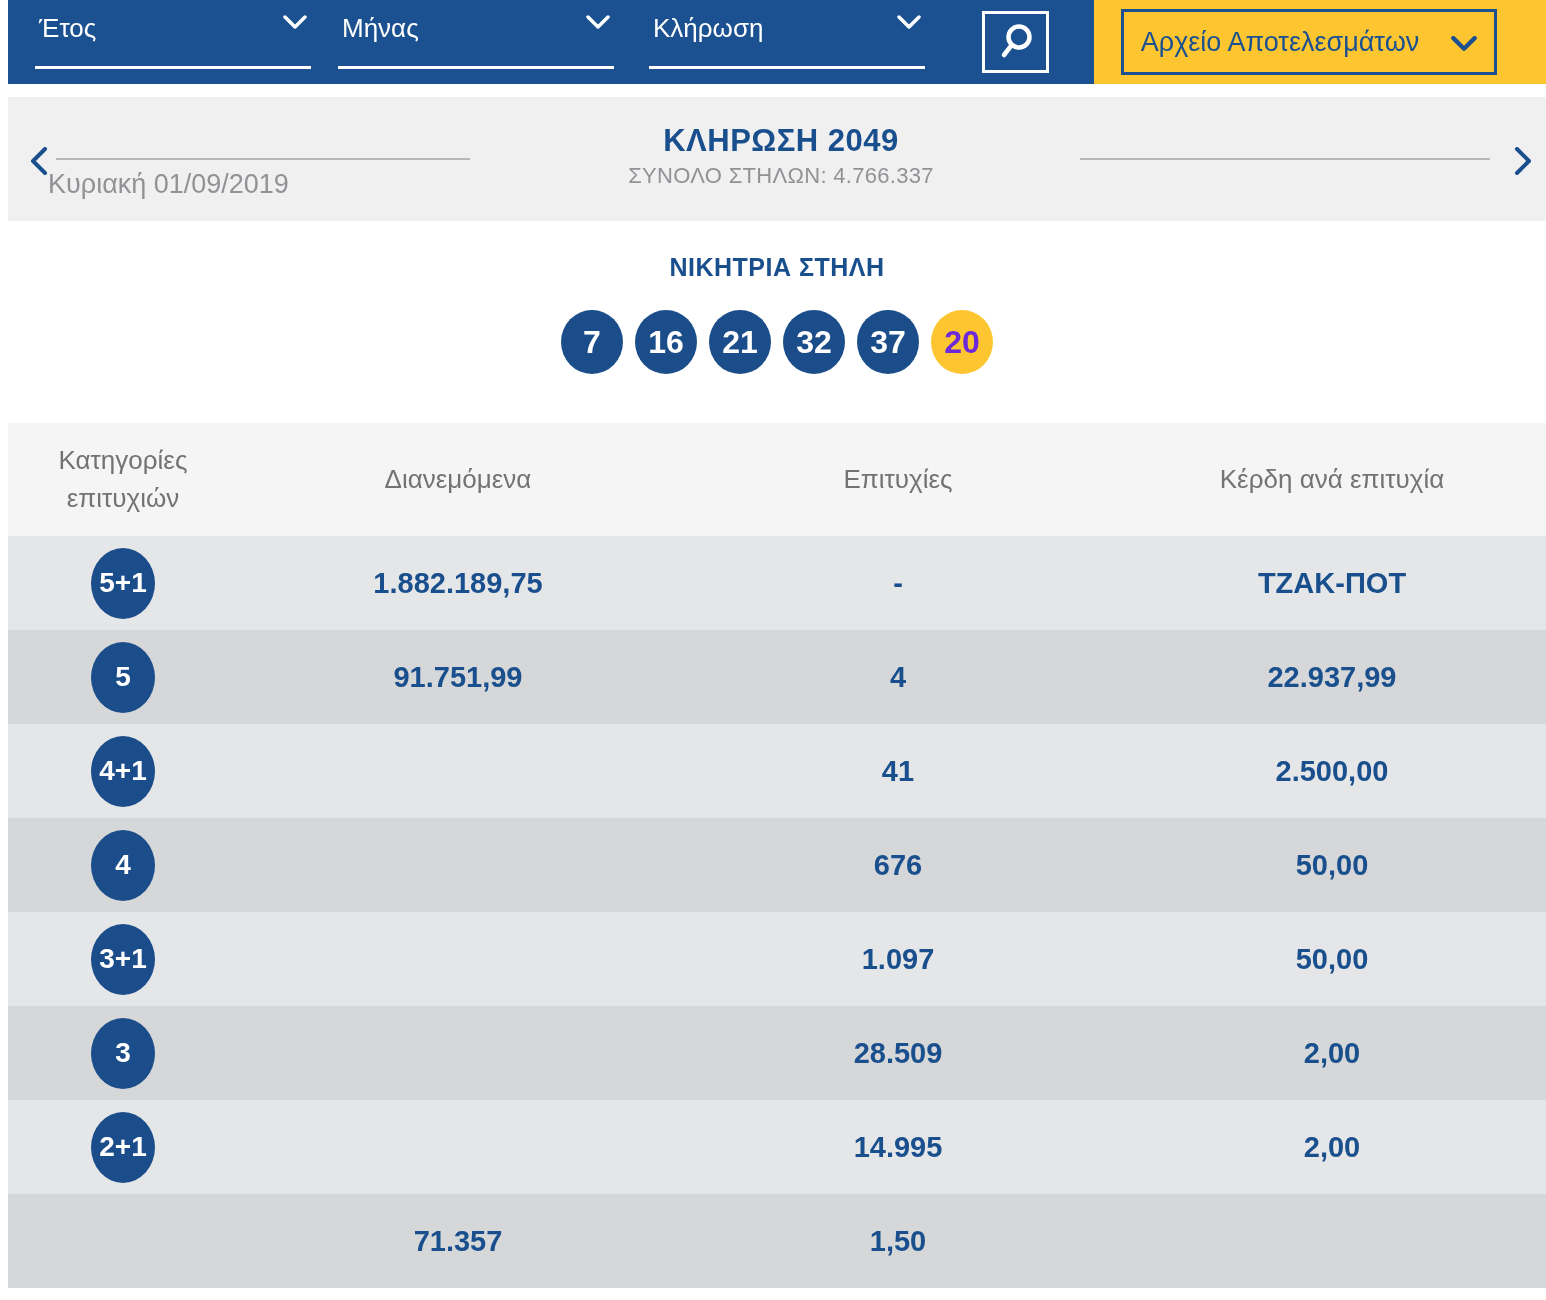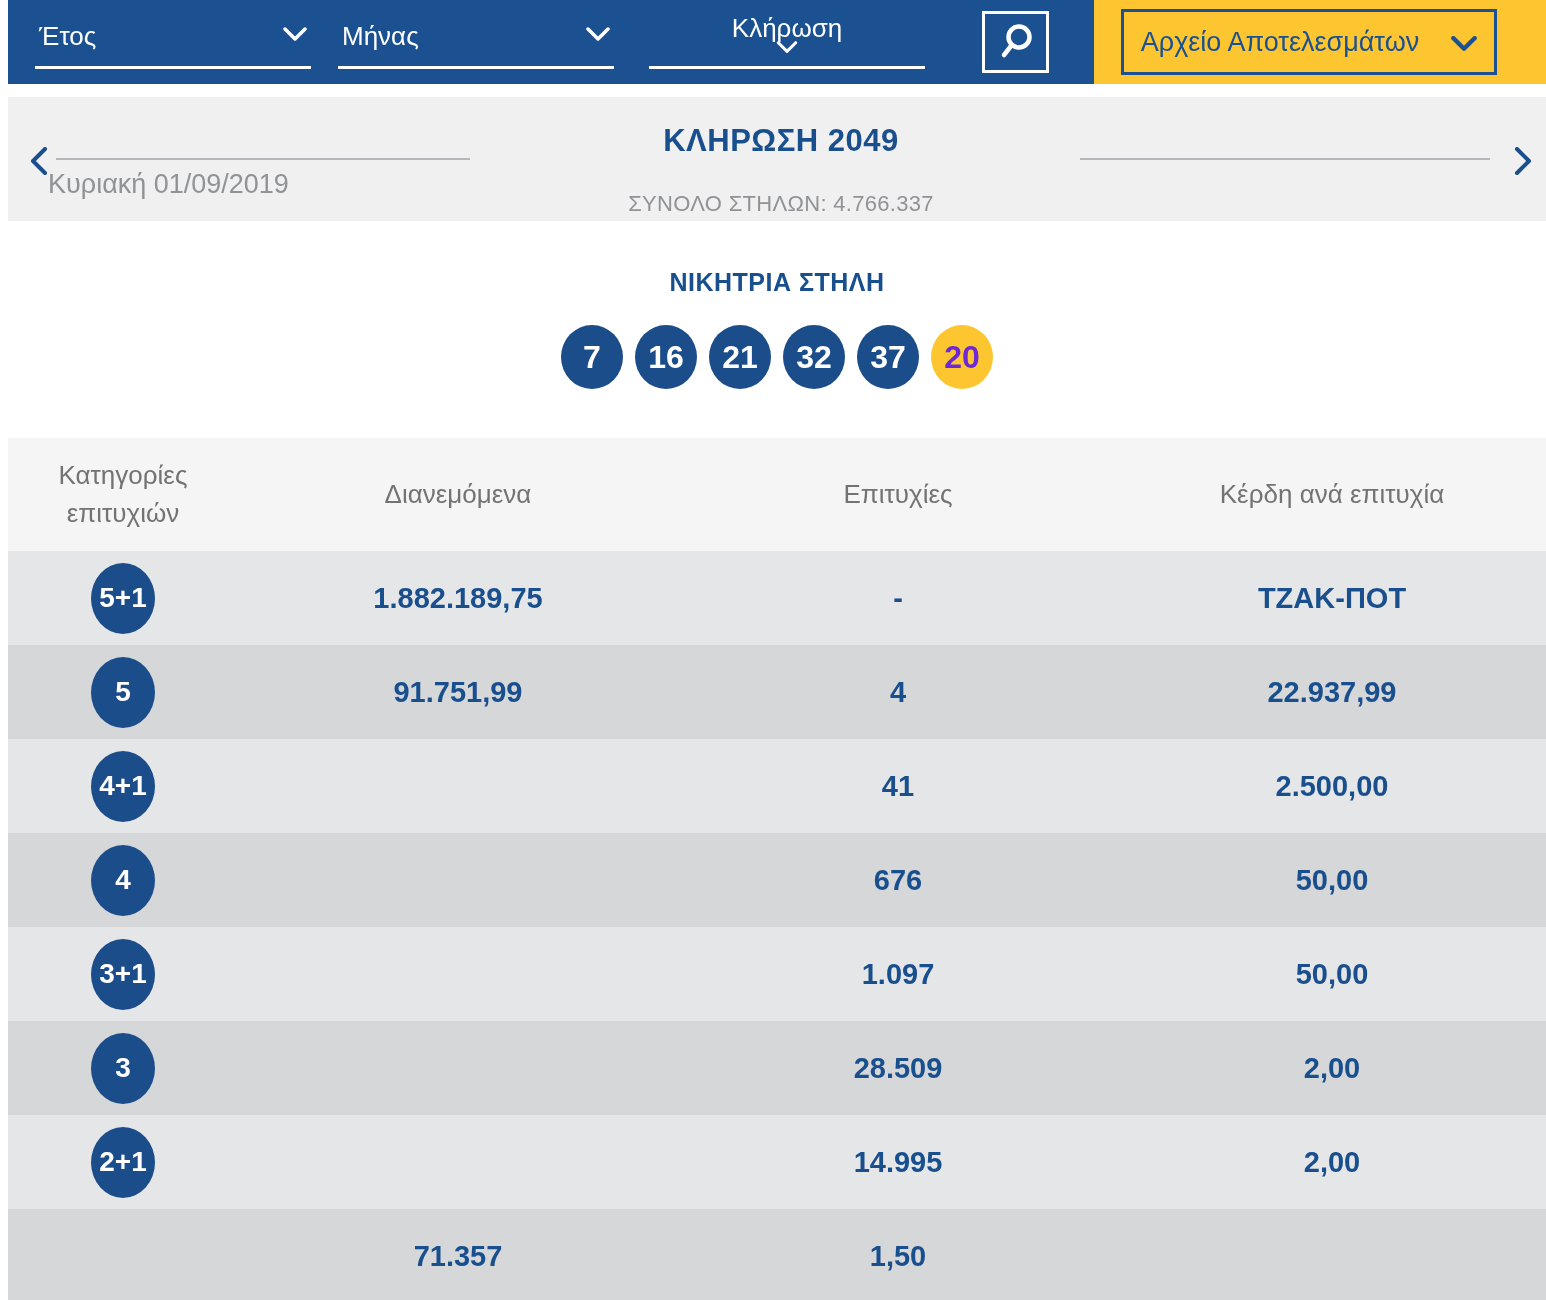--- a/index.html
+++ b/index.html
@@ -17,34 +17,34 @@
     height: 84px;
     background: #1b5191;
     display: flex;
     align-items: center;
   }
   .dropdown {
     width: 276px;
     height: 54px;
     border-bottom: 3px solid #ffffff;
     display: flex;
-    align-items: center;
+    align-items: flex-start;
     justify-content: space-between;
     padding: 0 4px 10px 4px;
     cursor: pointer;
   }
   .dropdown .dd-label {
     color: #ffffff;
     font-size: 26px;
     line-height: 1;
   }
   .dd-chevron { width: 24px; height: 15px; margin-bottom: 2px; }
   .dd1 { margin-left: 27px; }
   .dd2 { margin-left: 27px; }
-  .dd3 { margin-left: 35px; flex-direction: column; }
+  .dd3 { margin-left: 35px; }
 
   .search-btn {
     margin-left: 57px;
     width: 67px;
     height: 62px;
     border: 3px solid #ffffff;
     background: transparent;
     display: flex;
     align-items: center;
     justify-content: center;
@@ -111,28 +111,28 @@
     top: 26px;
     text-align: center;
   }
   .draw-title {
     color: #1a4f8e;
     font-size: 31px;
     font-weight: 700;
     letter-spacing: 0.5px;
   }
   .draw-subtitle {
-    margin-top: 32px;
+    margin-top: 4px;
     color: #909295;
     font-size: 22px;
     letter-spacing: 0.3px;
   }
 
   
-  .winning { padding-top: 47px; background: #ffffff; }
+  .winning { padding-top: 32px; background: #ffffff; }
   .winning-title {
     text-align: center;
     color: #1a4f8e;
     font-size: 25px;
     font-weight: 700;
     letter-spacing: 0.5px;
   }
   .balls {
     margin-top: 28px;
     display: flex;

